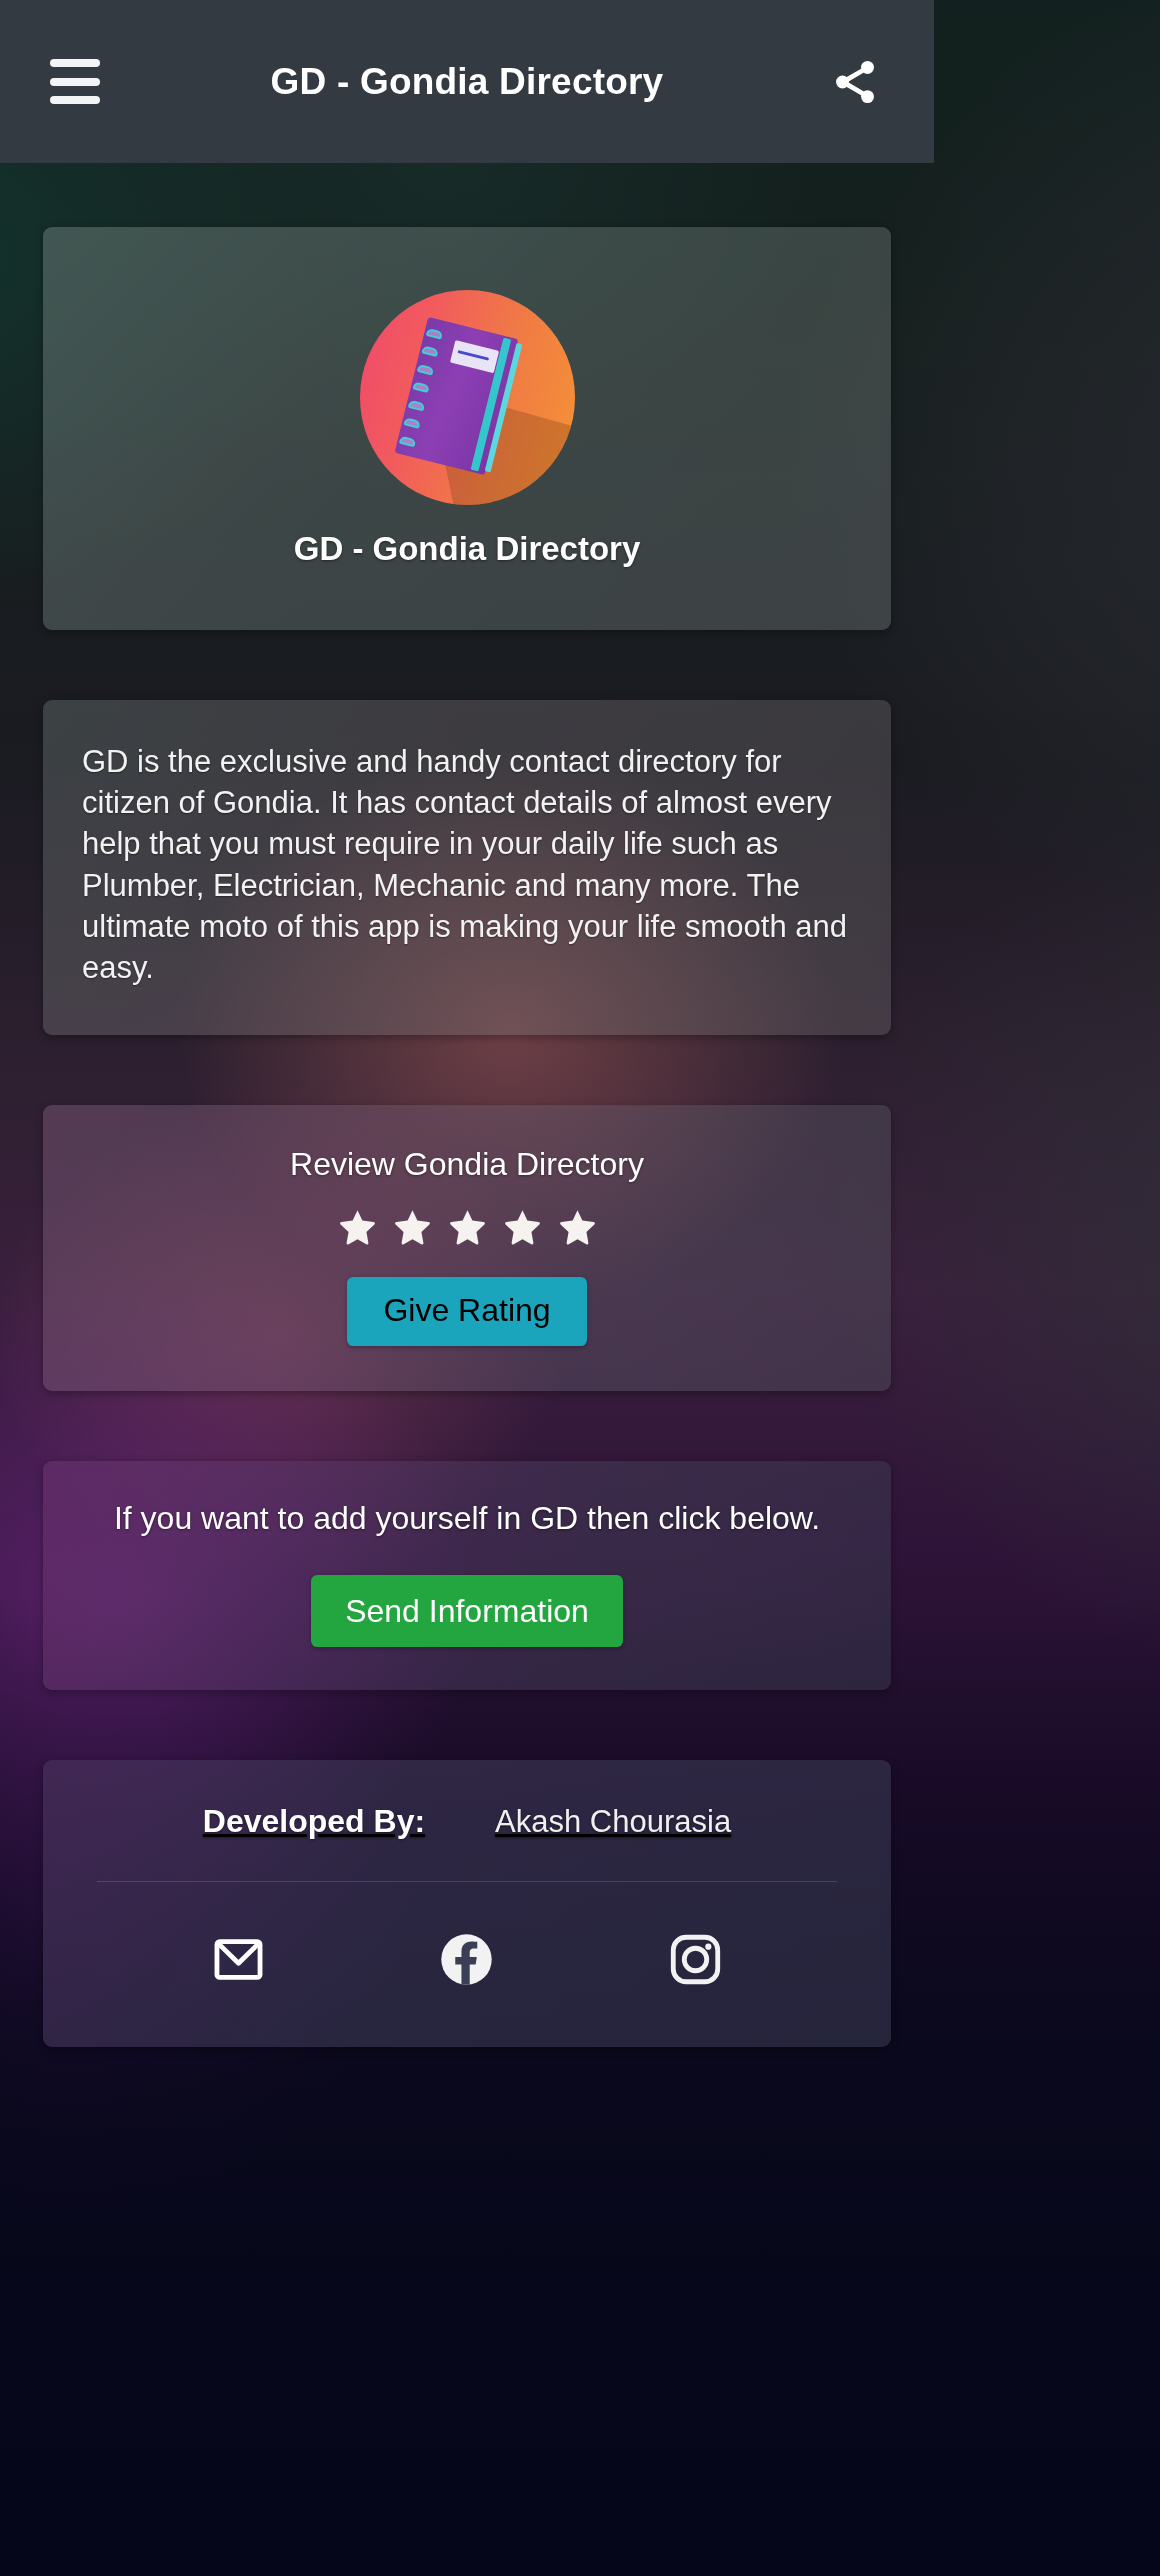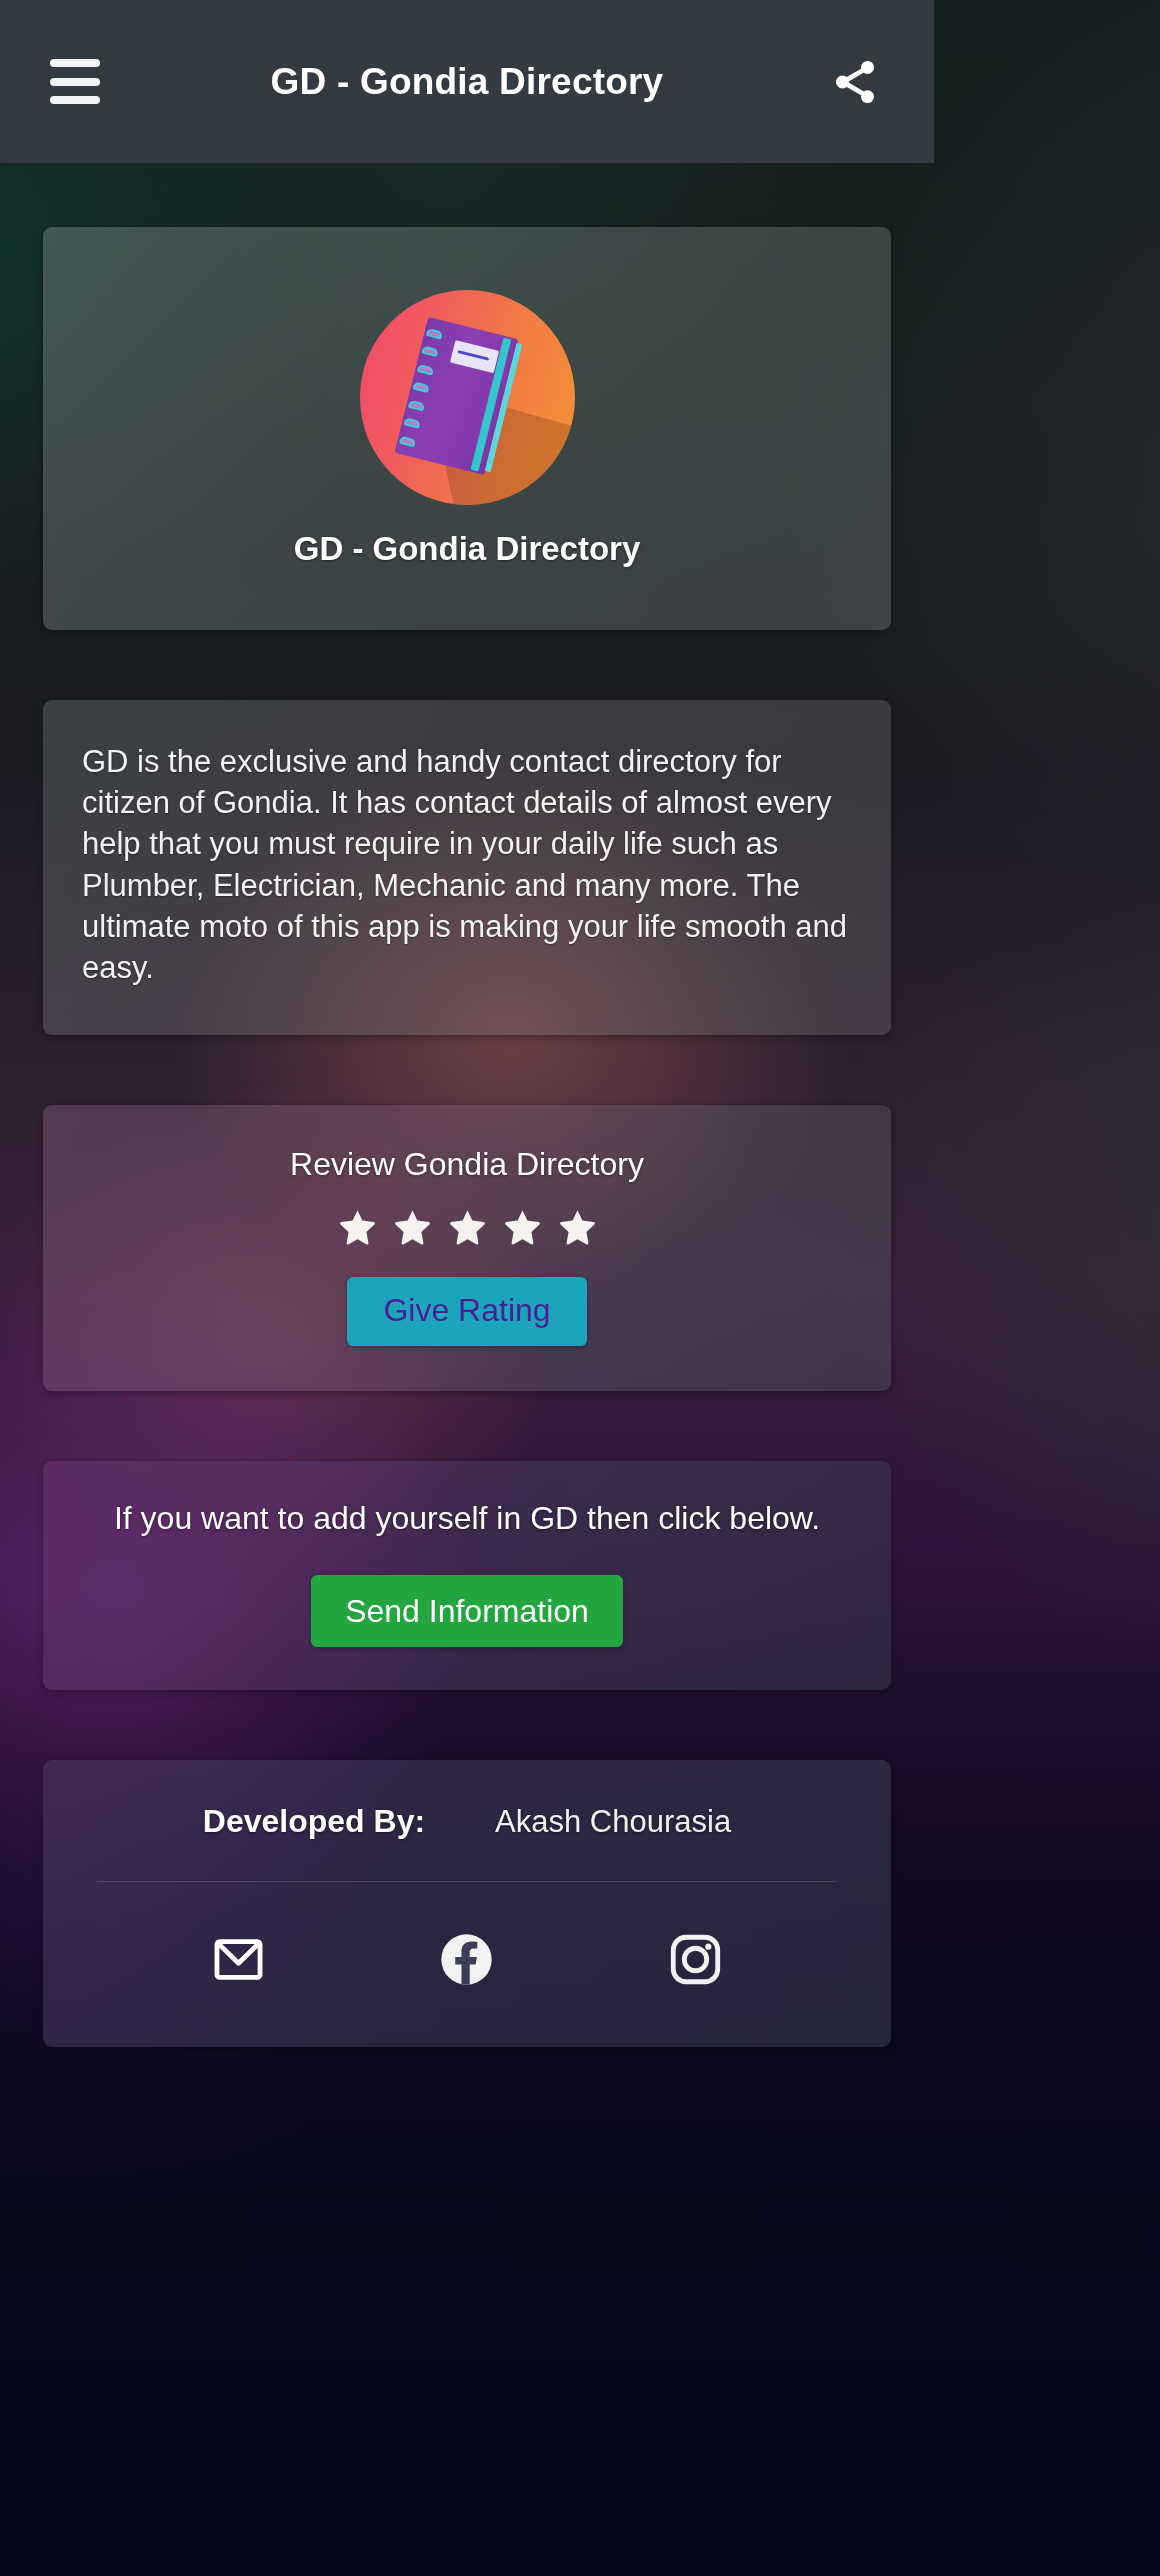--- a/index.html
+++ b/index.html
@@ -250,21 +250,21 @@
   #stars {
     display: flex;
     justify-content: center;
     gap: 16px;
     margin-bottom: 32px;
   }
   .star-icon { display: block; }
   #give-rating-btn {
     display: inline-block;
     background: #1ba5bd;
-    color: #4c1d95;
+    color: #000000;
     font-size: 32px;
     padding: 15px 36px 17px 36px;
     border-radius: 6.3px;
     border: none;
     cursor: pointer;
     font-family: inherit;
     box-shadow: 0 1.8px 4.5px rgba(0,0,0,0.25);
   }
 
   
@@ -291,20 +291,21 @@
     cursor: pointer;
     font-family: inherit;
     box-shadow: 0 1.8px 4.5px rgba(0,0,0,0.25);
   }
 
   
   #card-footer {
     background: linear-gradient(115deg, rgba(74,52,94,0.62) 0%, rgba(62,58,88,0.58) 40%, rgba(58,60,84,0.55) 100%);
     padding: 43px 36px 48px 36px;
     margin-top: 70px;
+    text-decoration: underline;
   }
   #dev-row {
     display: flex;
     align-items: center;
     justify-content: center;
     gap: 70px;
     padding-bottom: 41px;
   }
   #dev-label {
     color: #ffffff;

